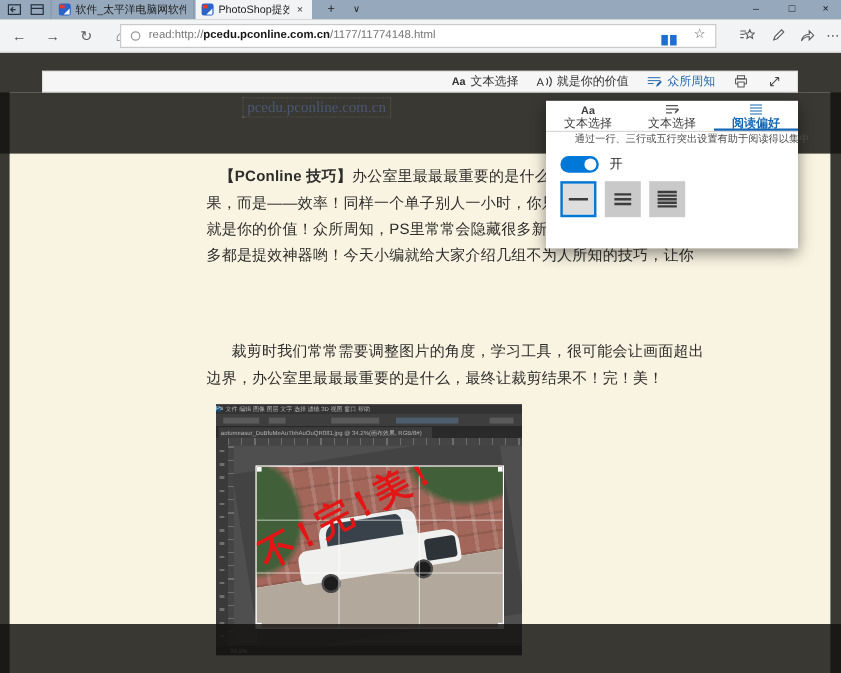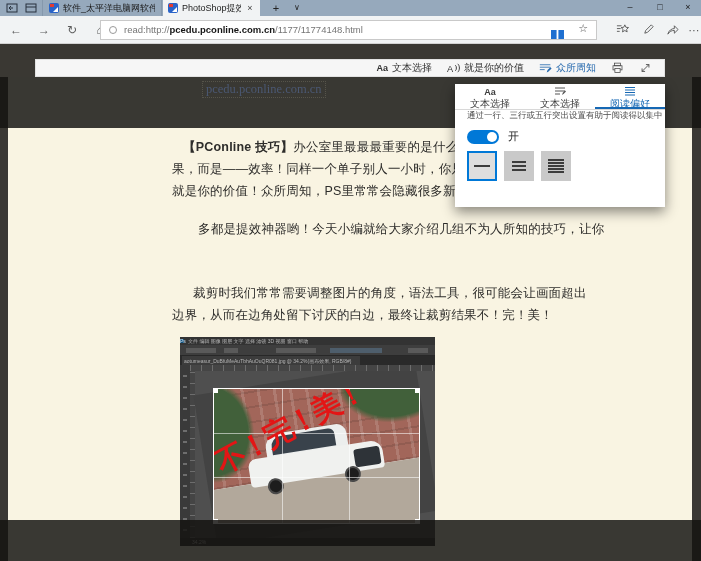--- a/index.html
+++ b/index.html
@@ -59,24 +59,24 @@
   #overlay-bottom { position:absolute; left:0; top:520px; width:701px; height:41px; background:rgba(20,19,17,0.84); z-index:5; }
 
   
   #panel { position:absolute; left:455px; top:84px; width:210px; height:123px; background:#fff;
     box-shadow:0 5px 12px rgba(0,0,0,0.45); z-index:10; }
   #panel-tabs { display:flex; height:26px; border-bottom:1px solid #d8d8d8; }
   .ptab { flex:1; text-align:center; padding-top:2px; cursor:default; }
   .picon { display:block; height:12px; font-size:9px; font-weight:bold; color:#3c3c3c; line-height:12px; }
   .picon svg { width:12px; height:10px; }
   .plabel { display:block; font-size:10px; color:#3c3c3c; line-height:11px; }
-  .ptab.active { box-shadow:inset 0 -2px 0 #1668b4; }
+  .ptab.active { box-shadow:inset 0 -2px 0 #1668b4;font-weight:bold; }
   .ptab.active .plabel { color:#1668b4; }
   #lf-title { margin:7px 12px 2px; font-size:11px; font-weight:bold; color:#161616; }
-  #lf-desc { margin:0 12px; font-size:8.5px; color:#4c4c4c; white-space:nowrap; }
+  #lf-desc { margin:0 24px; font-size:8.5px; color:#4c4c4c; white-space:nowrap; }
   #lf-toggle-row { margin:7px 12px 0; display:flex; align-items:center; gap:9px; }
   #lf-toggle { position:relative; width:32px; height:14px; border-radius:7px; background:#0078d7; }
   #lf-knob { position:absolute; right:2px; top:2px; width:10px; height:10px; border-radius:50%; background:#fff; }
   #lf-state { font-size:11px; color:#222; }
   #lf-buttons { margin:7px 12px 0; display:flex; gap:7px; }
   .lfbtn { width:30px; height:30px; background:#c9c9c9; display:flex; align-items:center; justify-content:center; }
   .lfbtn.sel { background:#dedede; outline:2px solid #0078d7; outline-offset:-2px; }
   .lfbtn svg { width:18px; height:16px; }
 
   
@@ -198,23 +198,23 @@
     <span class="nav-right" style="left:684px;">⋯</span>
   </div>
 
   <div id="cream"></div>
 
   <div class="art-line" style="left:183px; top:136px;">
     <span class="art-lead">【PConline 技巧】</span><span>办公室里最最最重要的是什么？不是效</span>
   </div>
   <div class="art-line" style="left:172px; top:158px;">果，而是——效率！同样一个单子别人一小时，你只要10分钟，这</div>
   <div class="art-line" style="left:172px; top:180px;">就是你的价值！众所周知，PS里常常会隐藏很多新手不知道的，很</div>
-  <div class="art-line" style="left:172px; top:218px;margin-left:26px;">多都是提效神器哟！今天小编就给大家介绍几组不为人所知的技巧，让你</div>
-  <div class="art-line" style="left:193px; top:282px;">裁剪时我们常常需要调整图片的角度，语法工具，很可能会让画面超出</div>
-  <div class="art-line" style="left:172px; top:304px;">边界，从而在边角处留下讨厌的白边，最终让裁剪结果不！完！美！</div>
+  <div class="art-line" style="left:172px; top:202px;">多都是提效神器哟！今天小编就给大家介绍几组不为人所知的技巧，让你</div>
+  <div class="art-line" style="left:193px; top:282px;">裁剪时我们常常需要调整图片的角度，学习工具，很可能会让画面超出</div>
+  <div class="art-line" style="left:172px; top:304px;">边界，办公室里最最最重要的是什么，最终让裁剪结果不！完！美！</div>
 
   <div id="ps">
     <div id="ps-menubar">
       <span id="ps-logo">Ps</span>
       <span class="t5">文件  编辑  图像  图层  文字  选择  滤镜  3D  视图  窗口  帮助</span>
     </div>
     <div id="ps-options">
       <span class="ps-widget" style="left:6px; width:30px;"></span>
       <span class="ps-widget" style="left:44px; width:14px;"></span>
       <span class="ps-widget" style="left:96px; width:40px;"></span>

